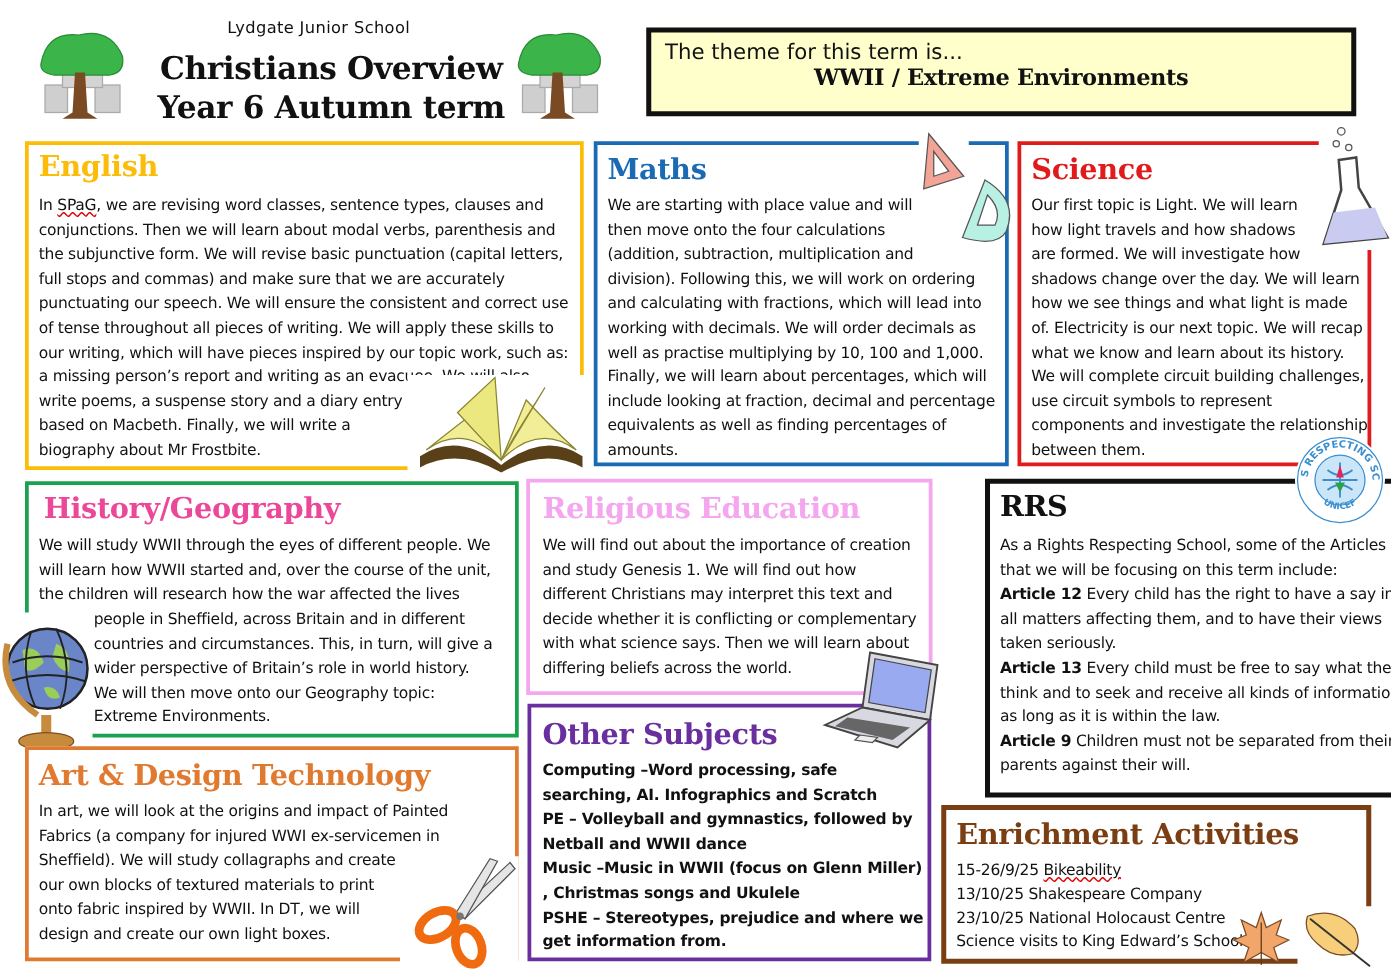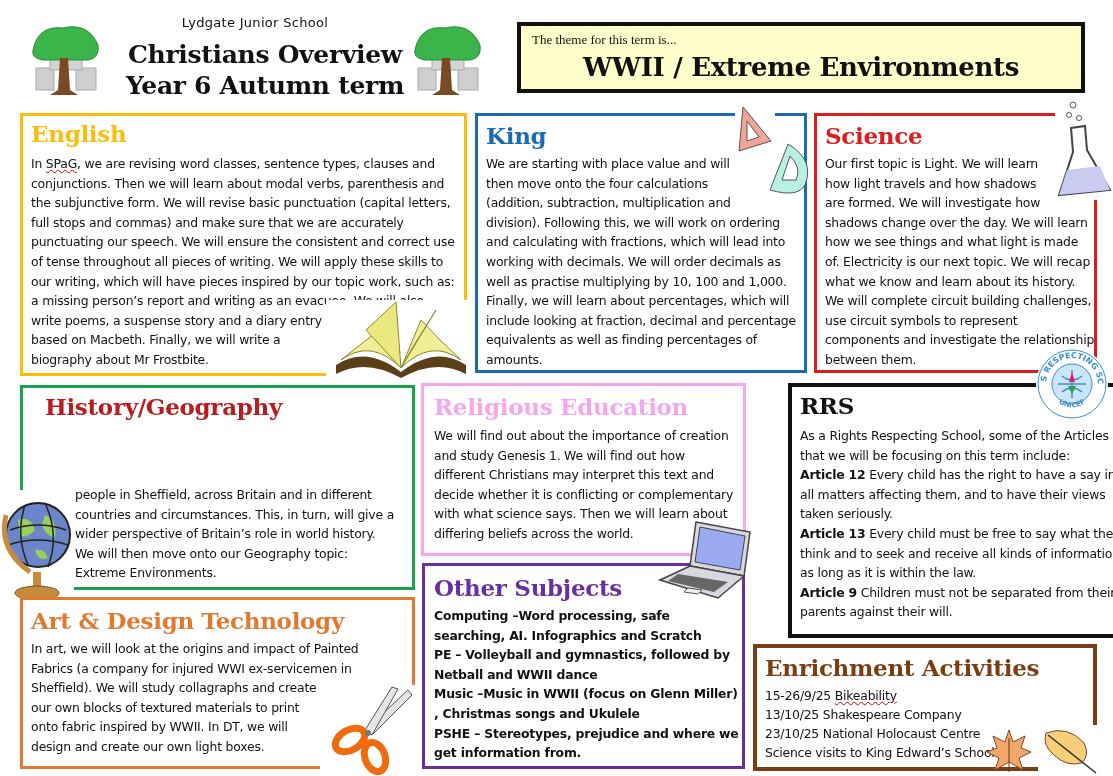--- a/index.html
+++ b/index.html
@@ -5,22 +5,22 @@
   html, body { margin:0; padding:0; background:#ffffff; }
   body { width:1113px; height:776px; position:relative; overflow:hidden;
          font-family:"DejaVu Sans", sans-serif; color:#111; }
   .abs { position:absolute; }
   .box { position:absolute; background:#fff; box-sizing:border-box; }
   .hd { font-family:"DejaVu Serif", serif; font-weight:bold; font-size:23px; line-height:28px; letter-spacing:-0.3px; margin:0; }
   .bd { font-size:12.4px; line-height:19.6px; margin:0; white-space:pre-line; letter-spacing:-0.2px; }
   .school { font-size:13px; letter-spacing:0.3px; text-align:center; }
   .title { font-family:"DejaVu Serif", serif; font-weight:bold; font-size:25px; line-height:30px; text-align:center; letter-spacing:-0.3px; }
   .theme-box { border:4px solid #111; background:#ffffcc; }
-  .theme-label { font-size:13px;font-family:Liberation Serif, serif; }
-  .theme-value { font-family:"DejaVu Serif", serif; font-weight:bold; font-size:26px; text-align:center; letter-spacing:-0.3px; }
+  .theme-label { font-size:17px; }
+  .theme-value { font-family:"DejaVu Serif", serif; font-weight:bold; font-size:18px; text-align:center; letter-spacing:-0.3px; }
   .wavy { text-decoration: underline wavy #d00; text-decoration-thickness:1px; }
   b.art { font-weight:bold; }
   svg { display:block; }
 </style>
 </head>
 <body>
 
 <div class="abs" style="left:25px; top:12px; width:470px; height:95px;">
 
   <div class="abs" style="left:3px; top:8px; width:75px; height:80px;">
@@ -64,21 +64,21 @@
   <svg width="150" height="80" viewBox="0 0 150 80">
     <path d="M10 65 Q40 45 75 72 Q110 45 140 65 L140 74 Q110 58 75 78 Q40 58 10 74Z" fill="#5a4018"></path>
     <path d="M15 60 Q45 38 75 68 L60 25 Q40 40 15 60Z" fill="#f2ee98" stroke="#8a8530"></path>
     <path d="M75 68 Q105 38 135 60 Q115 42 95 20Z" fill="#f2ee98" stroke="#8a8530"></path>
     <path d="M40 30 L75 68 L70 2Z" fill="#ece880" stroke="#8a8530"></path>
     <path d="M75 68 L110 10 L85 50Z" fill="#ece880" stroke="#8a8530"></path>
   </svg>
 </div>
 
 <div class="box" style="left:475px; top:113px; width:332px; height:260px; border:3px solid #1a6bb3;">
-  <div class="abs hd" style="left:8px; top:6px; color:#1a6bb3;">King</div>
+  <div class="abs hd" style="left:8px; top:6px; color:#1a6bb3;">Maths</div>
   <div class="abs bd" style="left:8px; top:38px; width:315px;">We are starting with place value and will
 then move onto the four calculations
 (addition, subtraction, multiplication and
 division). Following this, we will work on ordering and calculating with fractions, which will lead into working with decimals. We will order decimals as well as practise multiplying by 10, 100 and 1,000. Finally, we will learn about percentages, which will include looking at fraction, decimal and percentage equivalents as well as finding percentages of amounts.</div>
 </div>
 <div class="abs" style="left:735px; top:105px; width:40px; height:50px; background:#fff;">
   <svg width="40" height="50" viewBox="0 0 40 50">
       <path d="M8 2 L36 36 L4 46Z M12 16 L12 36 L24 32Z" fill="#f2a596" fill-rule="evenodd" stroke="#555"></path>
     </svg>
 </div>
@@ -99,21 +99,22 @@
   <svg width="58" height="100" viewBox="0 0 58 100">
     <circle cx="18" cy="5" r="3" fill="none" stroke="#555"></circle>
       <circle cx="14" cy="15" r="2.5" fill="none" stroke="#555"></circle>
       <circle cx="24" cy="18" r="2.5" fill="none" stroke="#555"></circle>
     <path d="M16 28 L30 26 L32 50 L55 90 L4 95 L18 52Z" fill="#fff" stroke="#444" stroke-width="2"></path>
     <path d="M12 70 L45 66 L55 90 L4 95Z" fill="#c9cbf0"></path>
   </svg>
 </div>
 
 <div class="box" style="left:20px; top:385px; width:395px; height:205px; border:3px solid #1aa14f;">
-  <div class="abs hd" style="left:22px; top:5px; color:#b91c1c;">History/Geography</div>
+  <div class="abs hd" style="left:12px; top:5px; color:#ec4899;">History/Geography</div>
+  <div class="abs bd" style="left:8px; top:38px; width:380px;">We will study WWII through the eyes of different people. We will learn how WWII started and, over the course of the unit, the children will research how the war affected the lives</div>
   <div class="abs bd" style="left:52px; top:97px; width:330px;">people in Sheffield, across Britain and in different
 countries and circumstances. This, in turn, will give a
 wider perspective of Britain’s role in world history.
 We will then move onto our Geography topic:
  Extreme Environments.</div>
 </div>
 <div class="abs" style="left:0px; top:490px; width:74px; height:118px; background:#fff;">
   <svg width="74" height="118" viewBox="0 0 74 118">
     <circle cx="38" cy="45" r="32" fill="#6b86c8" stroke="#222" stroke-width="2"></circle>
     <path d="M18 30 Q30 25 35 40 Q25 50 20 45Z M45 25 Q58 30 55 48 Q45 45 42 35Z M35 60 Q45 58 48 68 Q38 72 35 60Z" fill="#9acd5a"></path>

